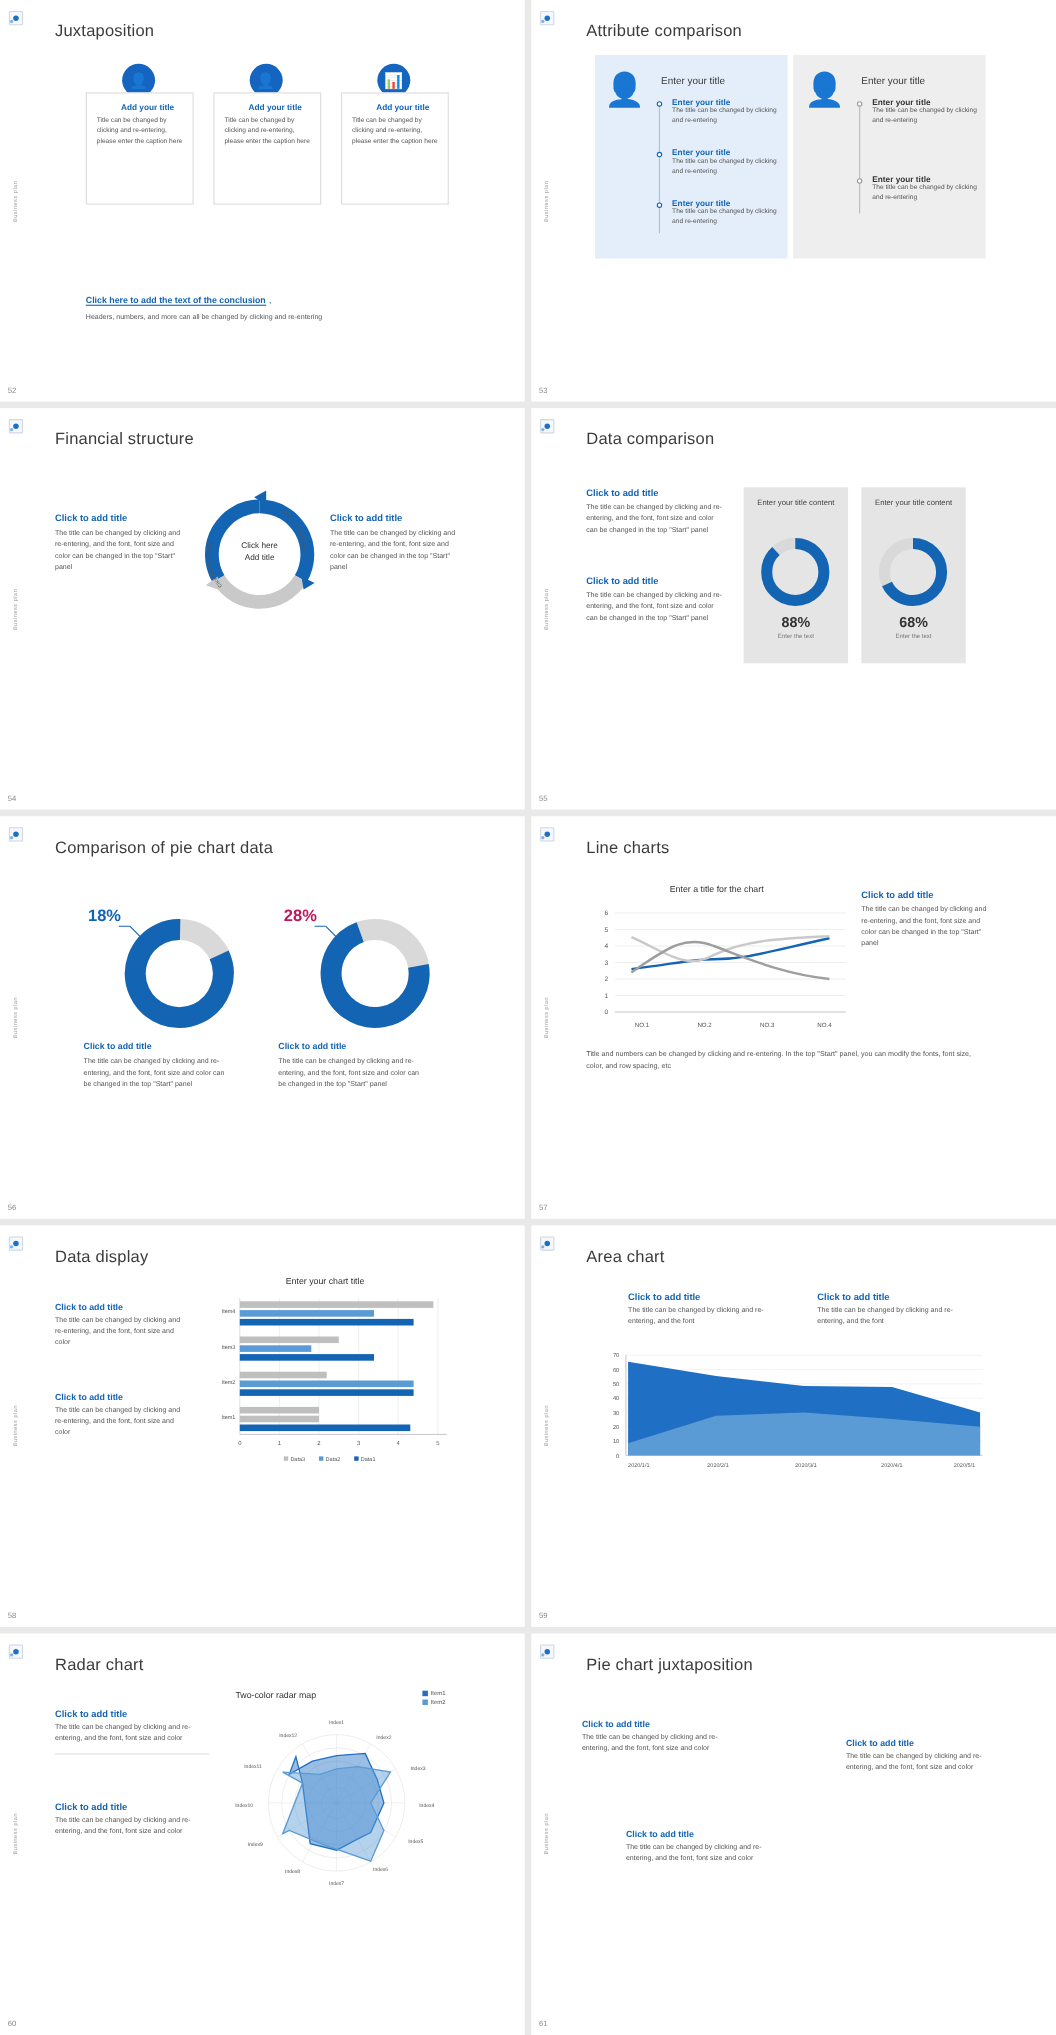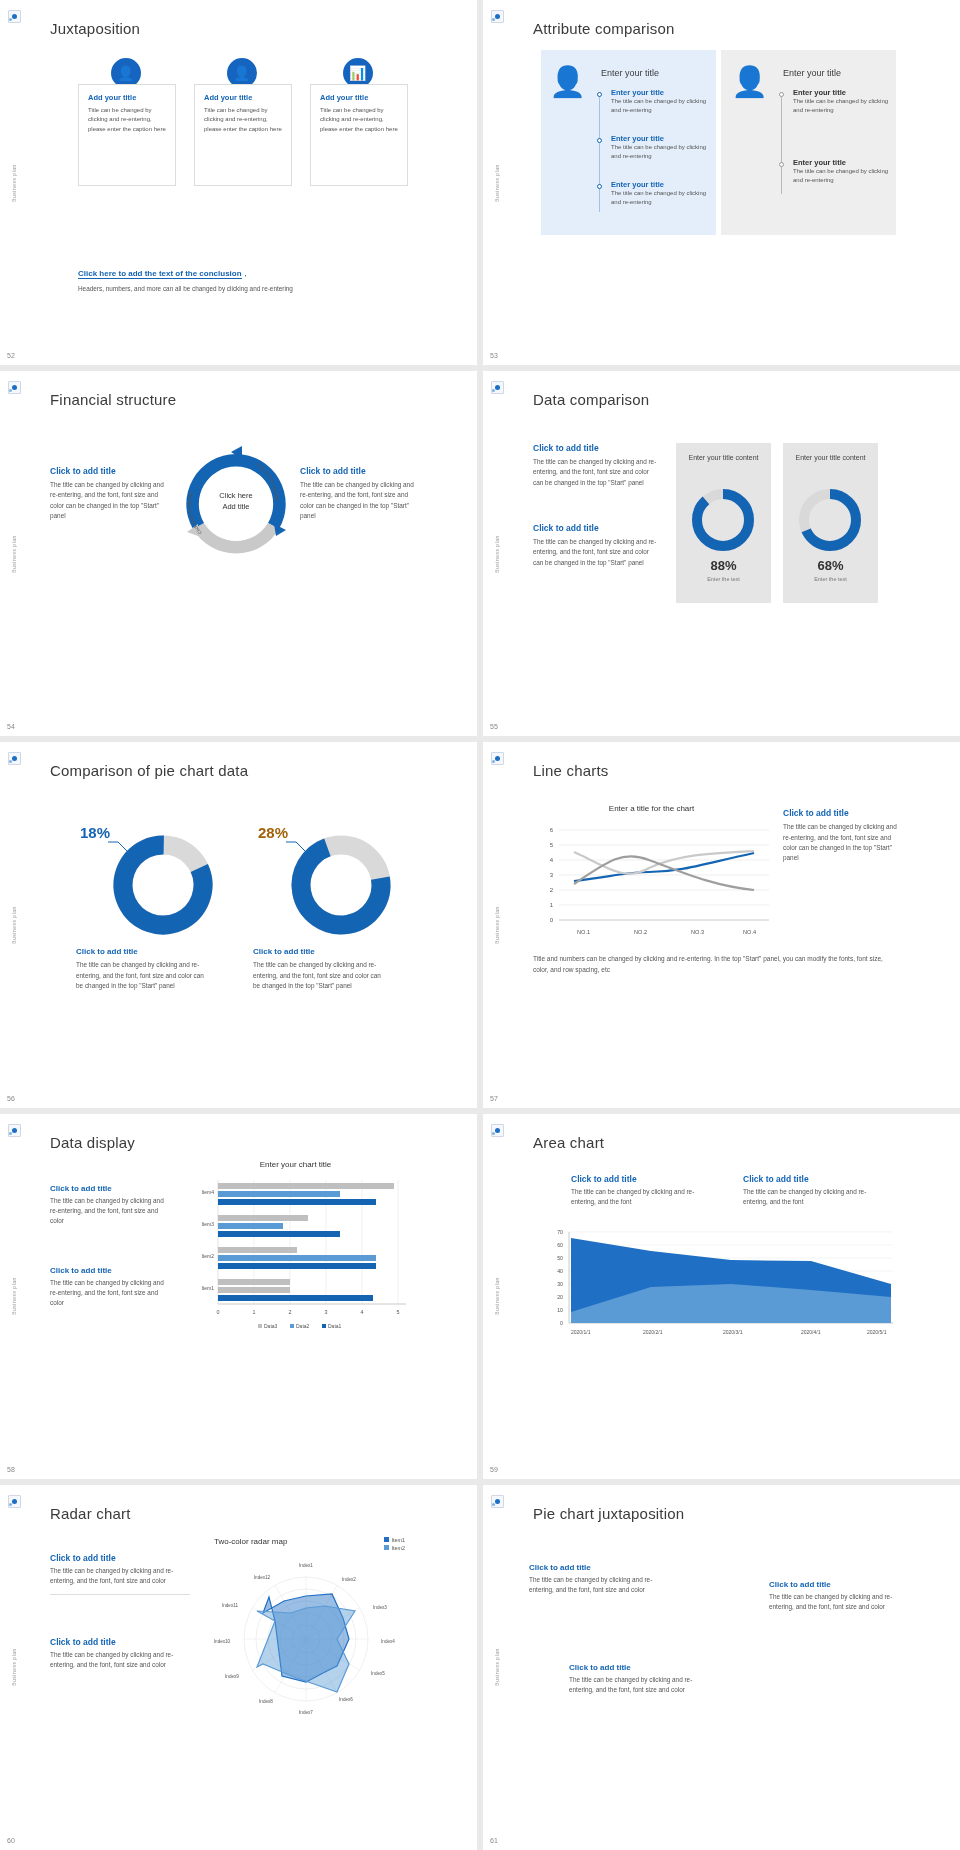--- a/index.html
+++ b/index.html
@@ -67,21 +67,21 @@
   
   .circ-ico {
     width:30px; height:30px; border-radius:50%;
     background:#1565c0; color:#fff; display:flex;
     align-items:center; justify-content:center; font-size:14px;
   }
   .card52 {
     border:1px solid #dcdcdc; background:#fff;
     padding:8px 9px 10px 9px;
   }
-  .card52 .h { font-size:7.5px; font-weight:bold; color:#1464b4; margin-bottom:4px;}
+  .card52 .h { font-size:7.5px; font-weight:bold; color:#1464b4; margin-bottom:4px;margin-left:22px;}
   
   .panel53a { background:#e3eefa; }
   .panel53b { background:#eeeeee; }
   .tl-dot { width:5px;height:5px;border-radius:50%;border:1.2px solid #1464b4;background:#fff;}
   .tl-line { width:1px; background:#9fc2e8; }
   
   .greybox { background:#e5e5e5; }
   
   svg { display:block; }
   .lbl { font-size:4.6px; fill:#555; }
@@ -319,21 +319,21 @@
         <div style="position:absolute;left:-8px;top:12px;font-size:15px;font-weight:bold;color:#1464b4;">18%</div>
       </div>
 
       <div class="box" style="left:238px;top:70px;width:130px;height:125px;">
         <svg width="110" height="110" style="position:absolute;left:20px;top:18px;">
           <circle cx="55" cy="55" r="40" fill="none" stroke="#d9d9d9" stroke-width="19"></circle>
           <circle cx="55" cy="55" r="40" fill="none" stroke="#1464b4" stroke-width="19" stroke-dasharray="181.3 69.9" transform="rotate(-10 55 55)"></circle>
           <line x1="28" y1="30" x2="10" y2="12" stroke="#1464b4" stroke-width="1"></line>
           <line x1="10" y1="12" x2="-14" y2="12" stroke="#1464b4" stroke-width="1"></line>
         </svg>
-        <div style="position:absolute;left:-8px;top:12px;font-size:15px;font-weight:bold;color:#a16207;">28%</div>
+        <div style="position:absolute;left:-8px;top:12px;font-size:15px;font-weight:bold;color:#be185d;">28%</div>
       </div>
 
       <div class="box" style="left:48px;top:205px;width:130px;">
         <div class="bluebold" style="font-size:8px;margin-bottom:4px;">Click to add title</div>
         <div class="tiny2">The title can be changed by clicking and re-entering, and the font, font size and color can be changed in the top "Start" panel</div>
       </div>
       <div class="box" style="left:225px;top:205px;width:130px;">
         <div class="bluebold" style="font-size:8px;margin-bottom:4px;">Click to add title</div>
         <div class="tiny2">The title can be changed by clicking and re-entering, and the font, font size and color can be changed in the top "Start" panel</div>
       </div>

